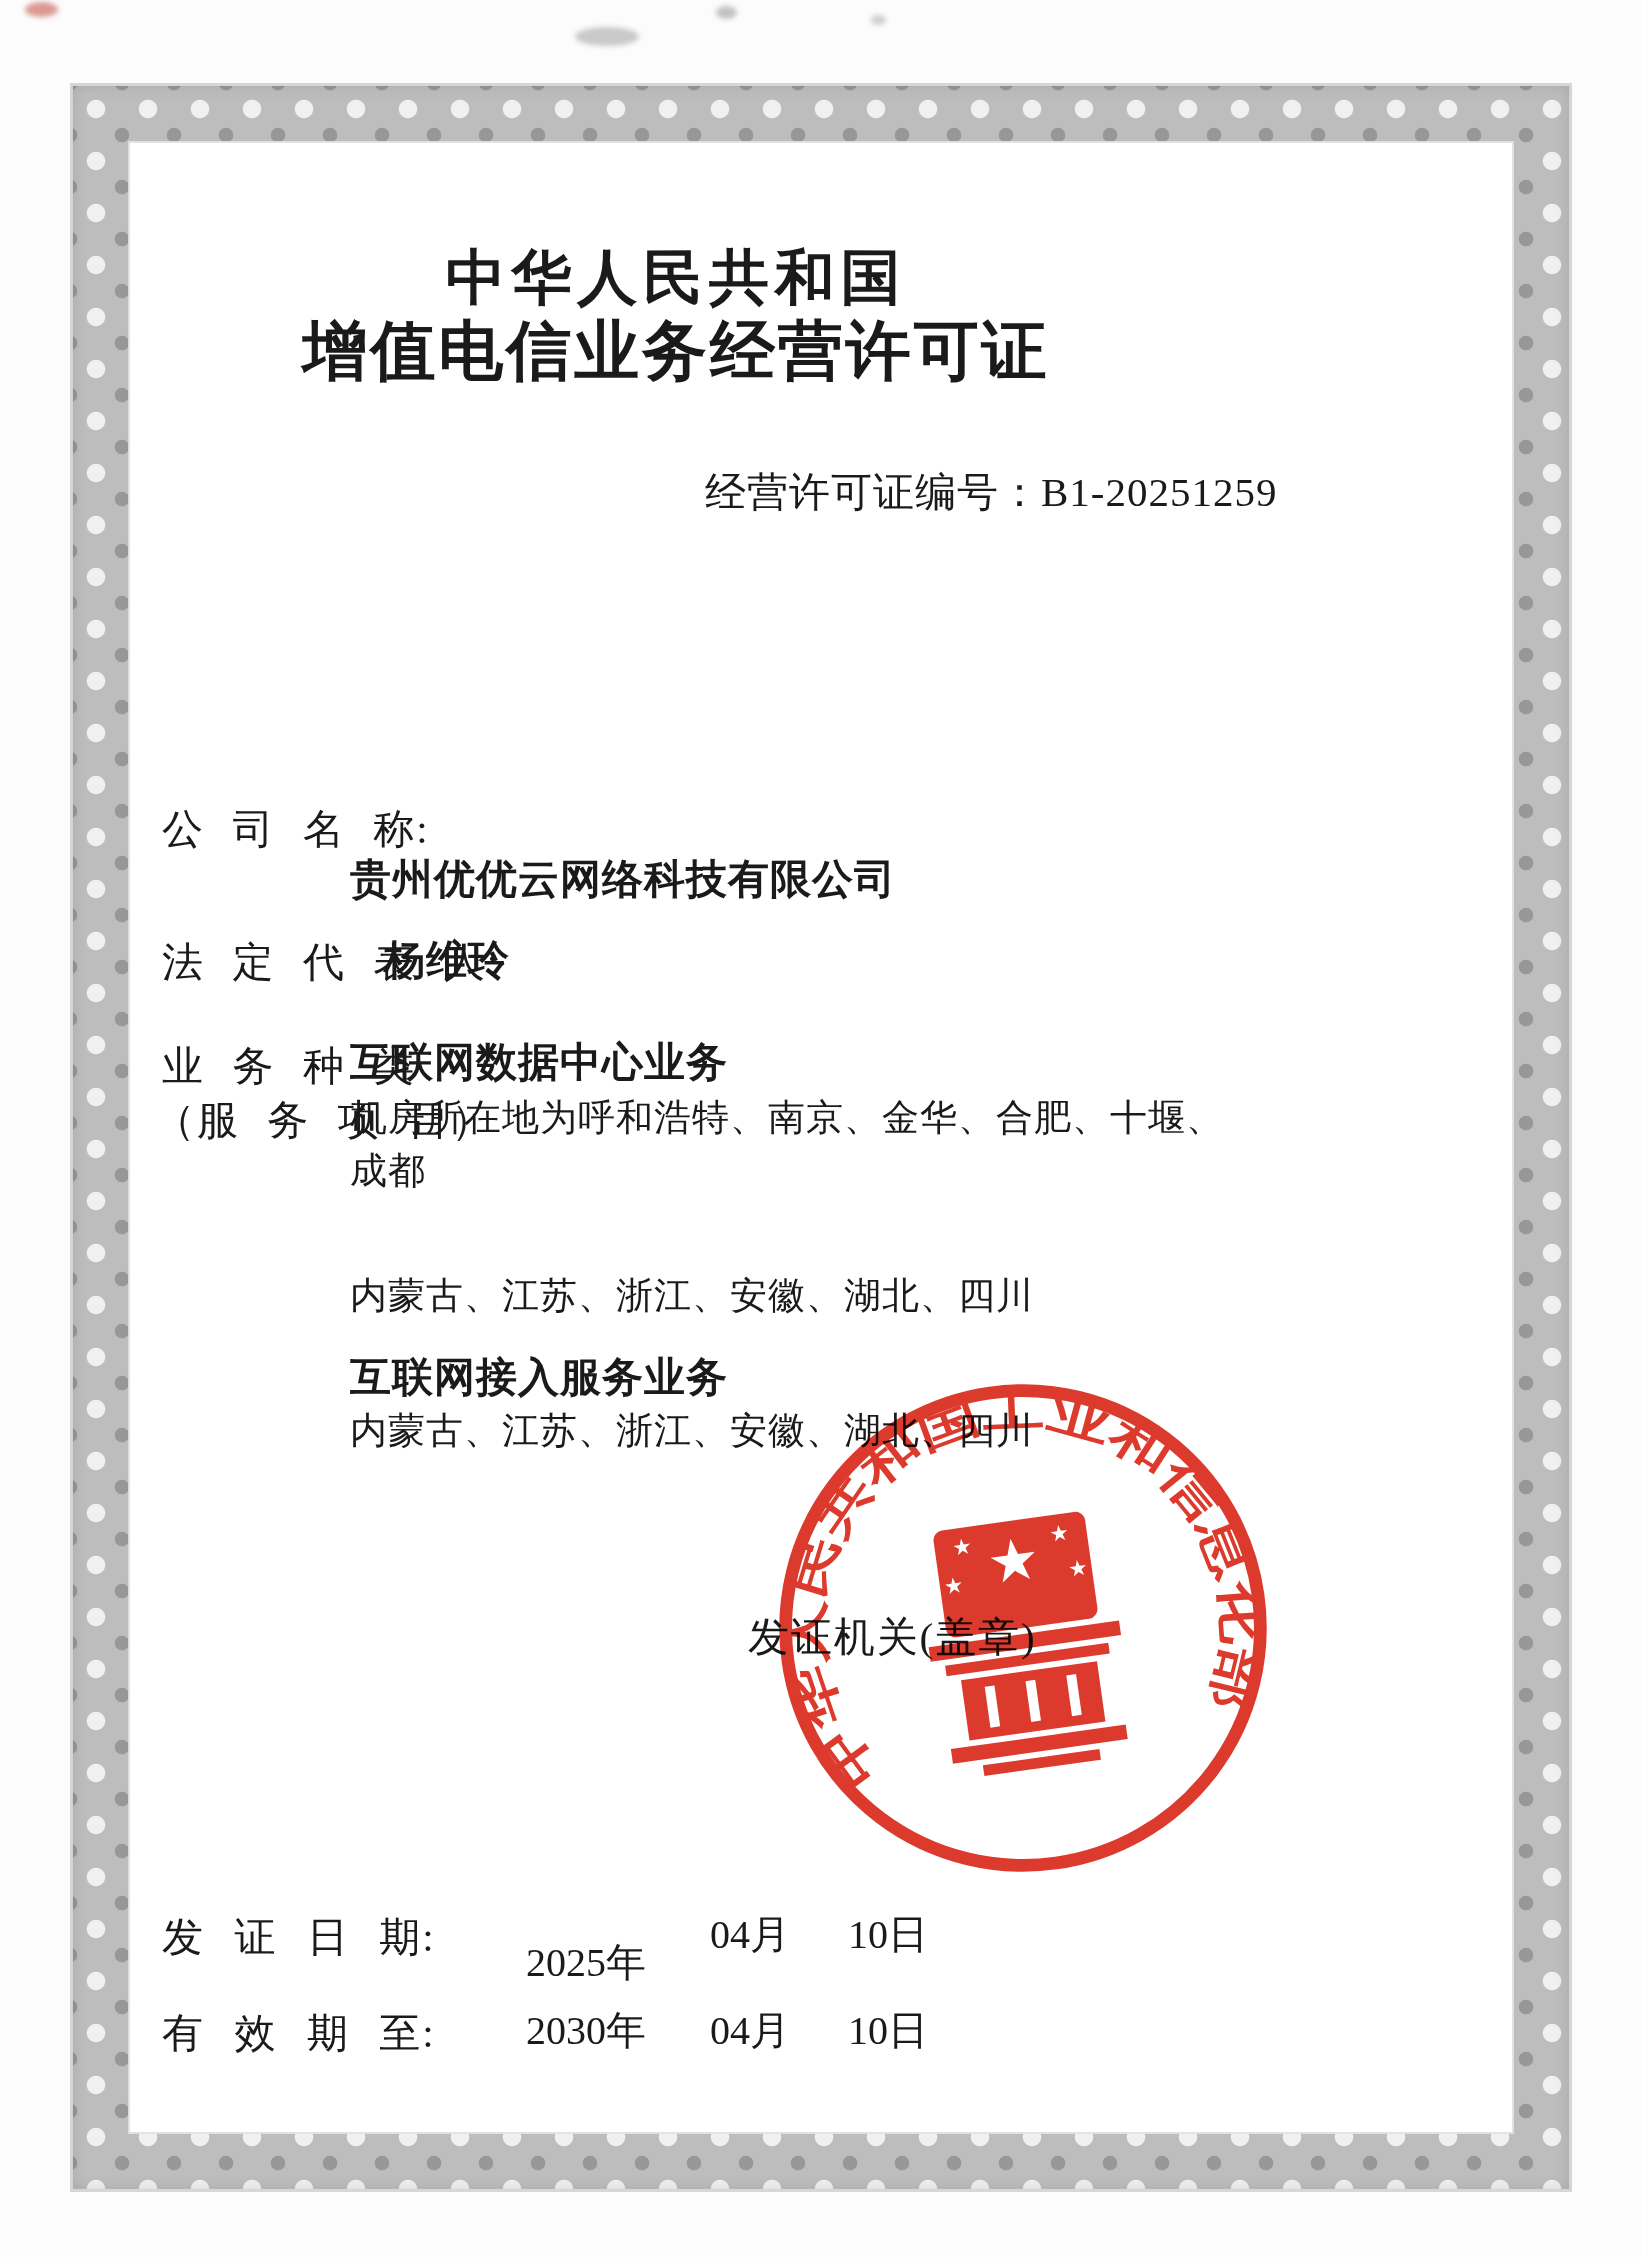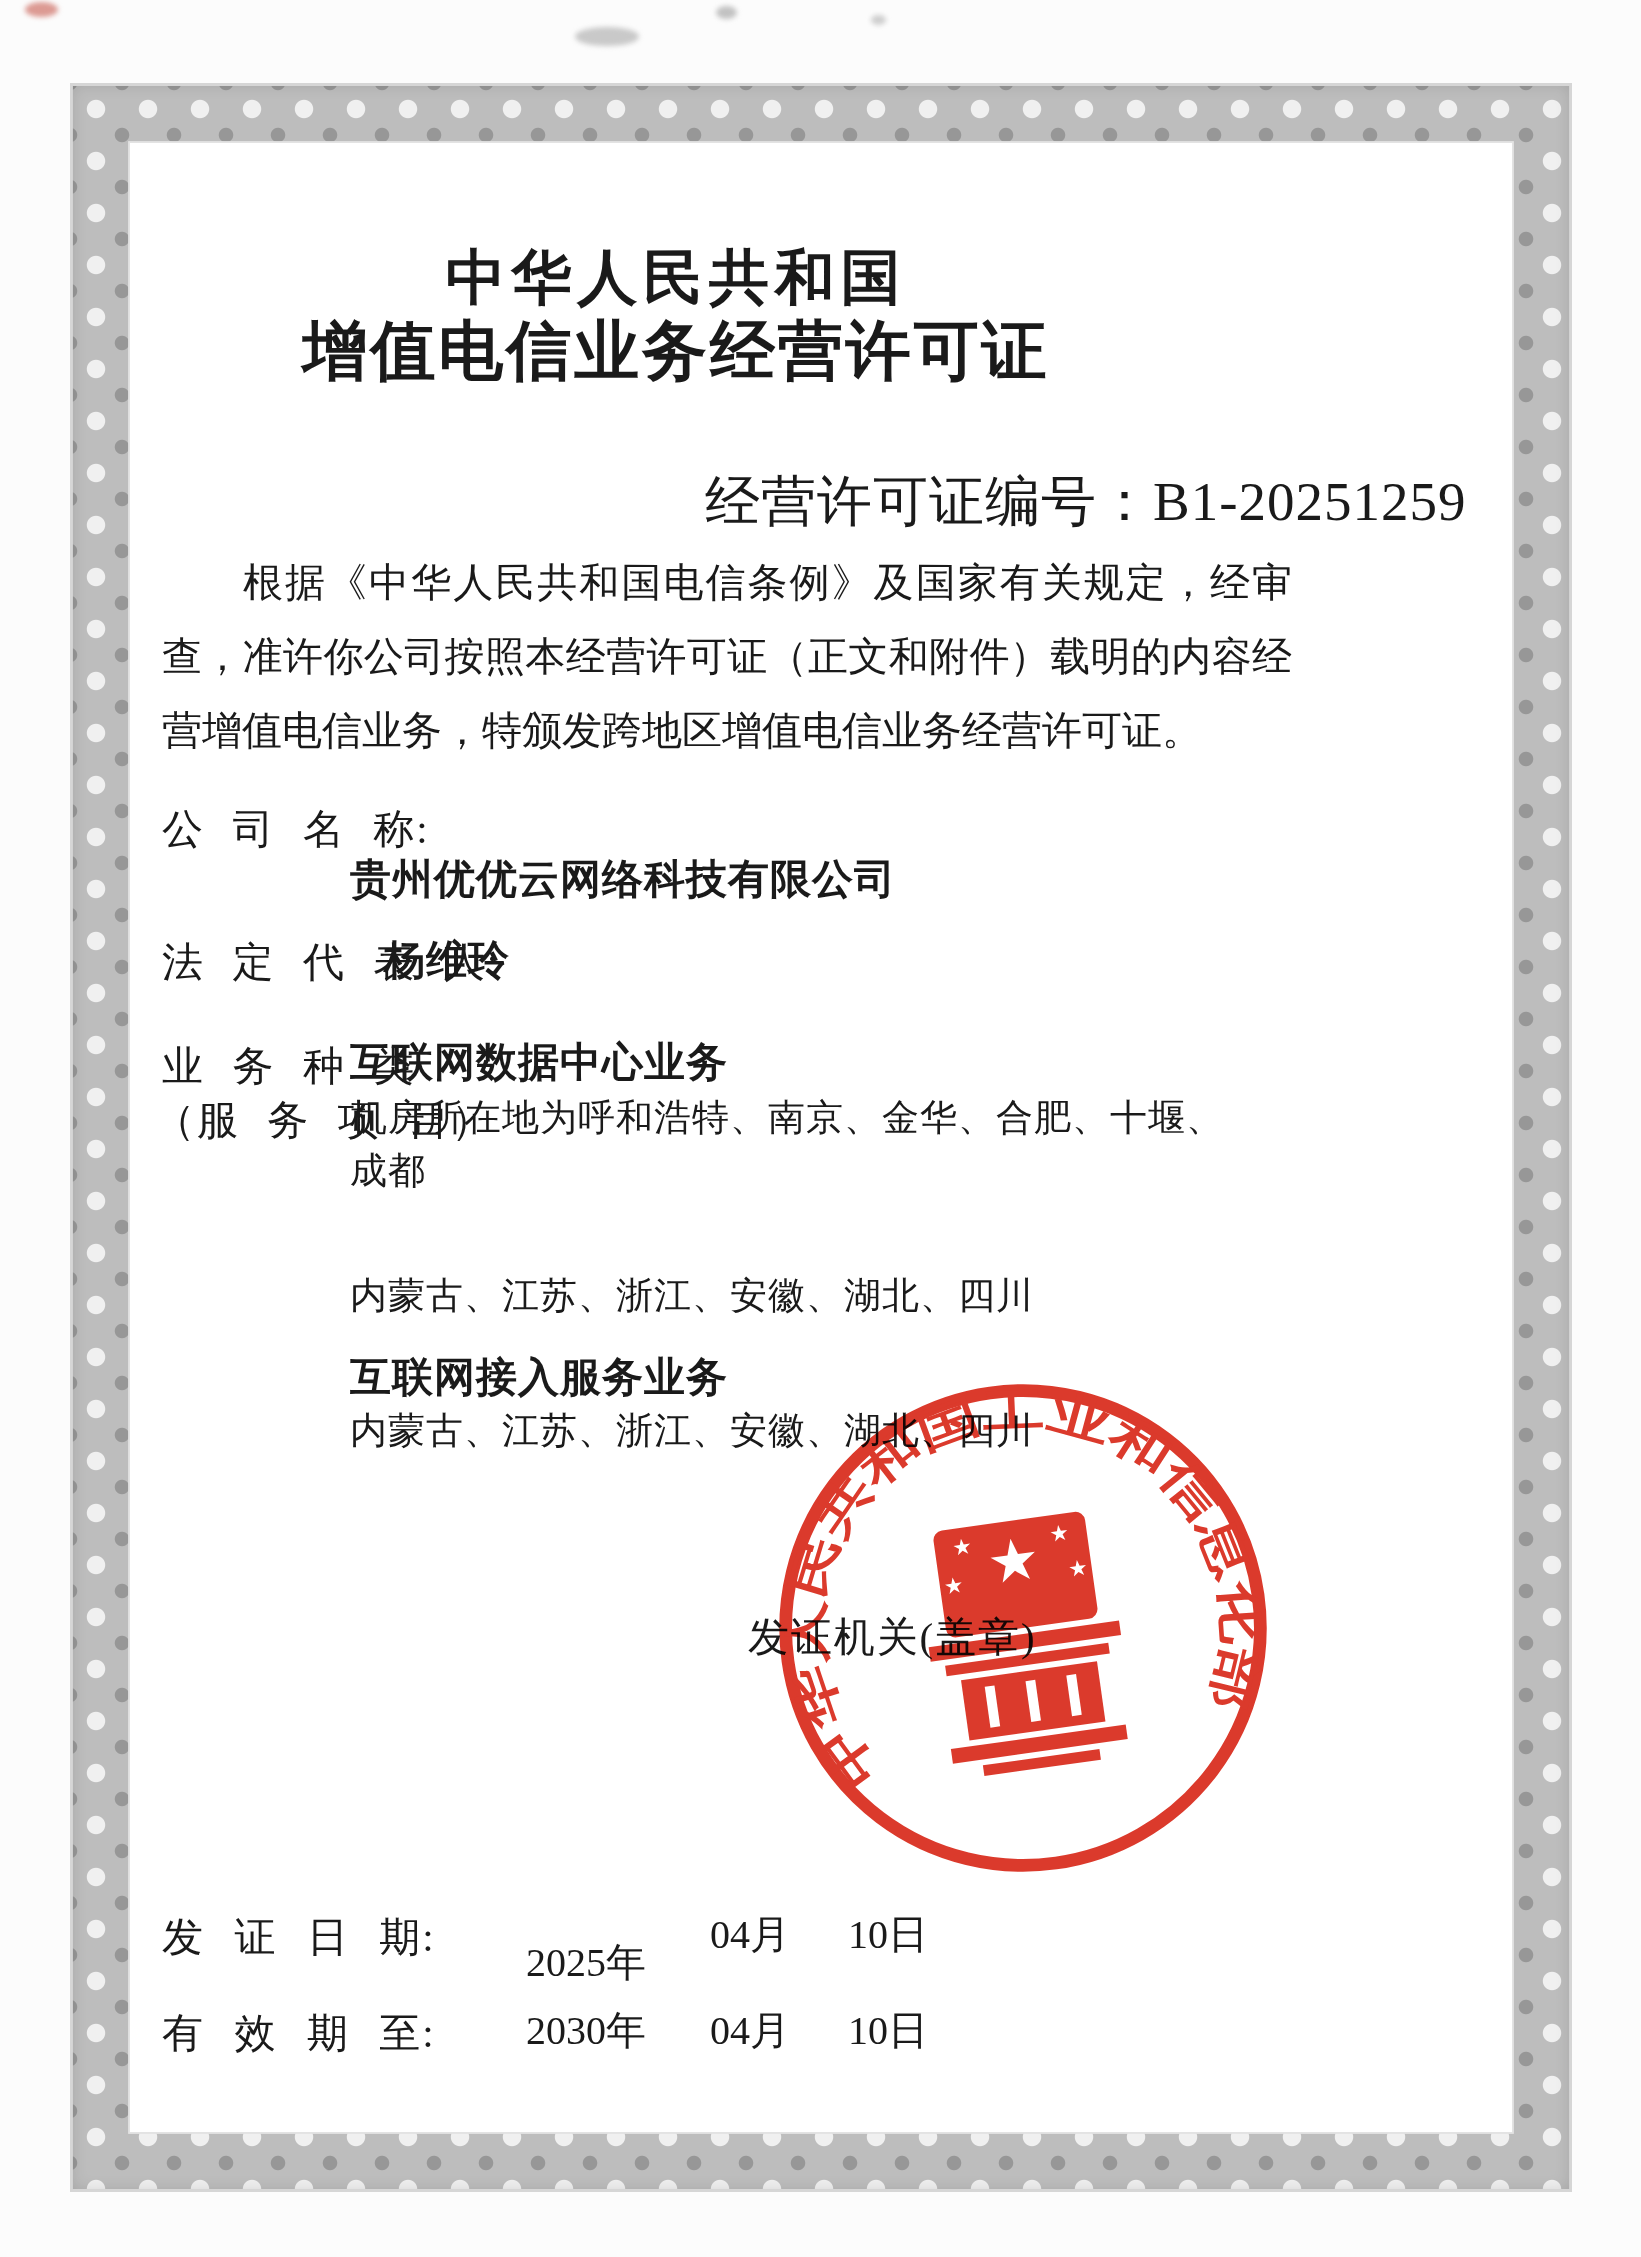--- a/index.html
+++ b/index.html
@@ -29,21 +29,21 @@
     background:#ffffff;
     box-shadow:0 0 0 1.9px #e3e3e3;
   }
   
   .artifact{position:absolute;border-radius:50%;filter:blur(2.9px);}
   
   .abs{position:absolute;z-index:3;}
   .title-wrap{left:0;top:243px;width:1352px;text-align:center;}
   .title-l1{font-size:60px;font-weight:600;letter-spacing:5.8px;line-height:71px;}
   .title-l2{font-size:65px;font-weight:600;letter-spacing:2.9px;line-height:75px;}
-  .license-line{left:705px;top:465px;font-size:55px;letter-spacing:1px;white-space:nowrap;}
+  .license-line{left:705px;top:465px;font-size:41px;letter-spacing:1px;white-space:nowrap;}
   .intro{
     left:162px;top:546px;width:1130px;
     font-size:40px;line-height:74px;
     text-align:justify;text-indent:81px;
   }
   .label{font-size:41px;letter-spacing:1.9px;word-spacing:15.4px;white-space:nowrap;}
   .value-sans{
     font-family:"Liberation Sans","DejaVu Sans",sans-serif;
     font-weight:700;font-size:41px;white-space:nowrap;letter-spacing:1px;
   }
@@ -80,21 +80,20 @@
 
   <div class="abs title-wrap">
     <div class="title-l1">中华人民共和国</div>
     <div class="title-l2">增值电信业务经营许可证</div>
   </div>
 
   <div class="abs license-line">
     <span>经营许可证编号：</span><span>B1-20251259</span>
   </div>
 
-  <div class="abs intro">根据《中华人民共和国电信条例》及国家有关规定，经审查，准许你公司按照本经营许可证（正文和附件）载明的内容经营增值电信业务，特颁发跨地区增值电信业务经营许可证。</div>
 
   <div class="abs label" style="left:162px;top:802px;">公 司 名 称:</div>
   <div class="abs value-sans" style="left:350px;top:840px;margin-top:12px;">贵州优优云网络科技有限公司</div>
 
   <div class="abs label" style="left:162px;top:935px;">法 定 代 表 人:</div>
   <div class="abs value-sans" style="left:350px;top:933px;margin-left:34px;">杨维玲</div>
 
   <div class="abs label" style="left:162px;top:1039px;">业 务 种 类</div>
   <div class="abs label" style="left:154px;top:1093px;">（服 务 项 目）</div>
 

